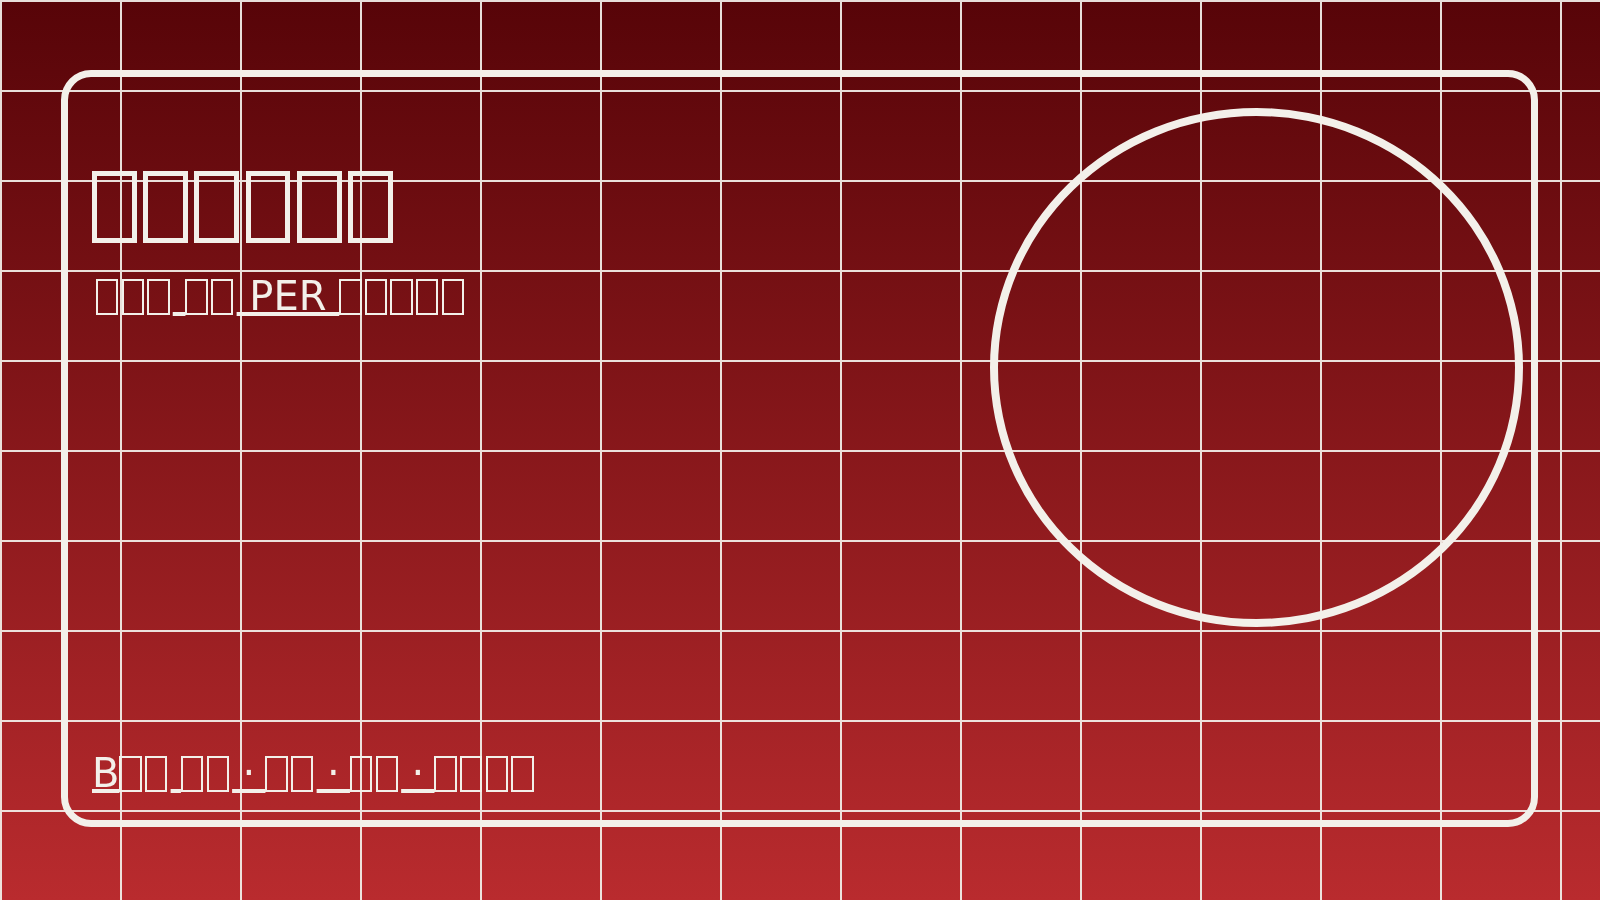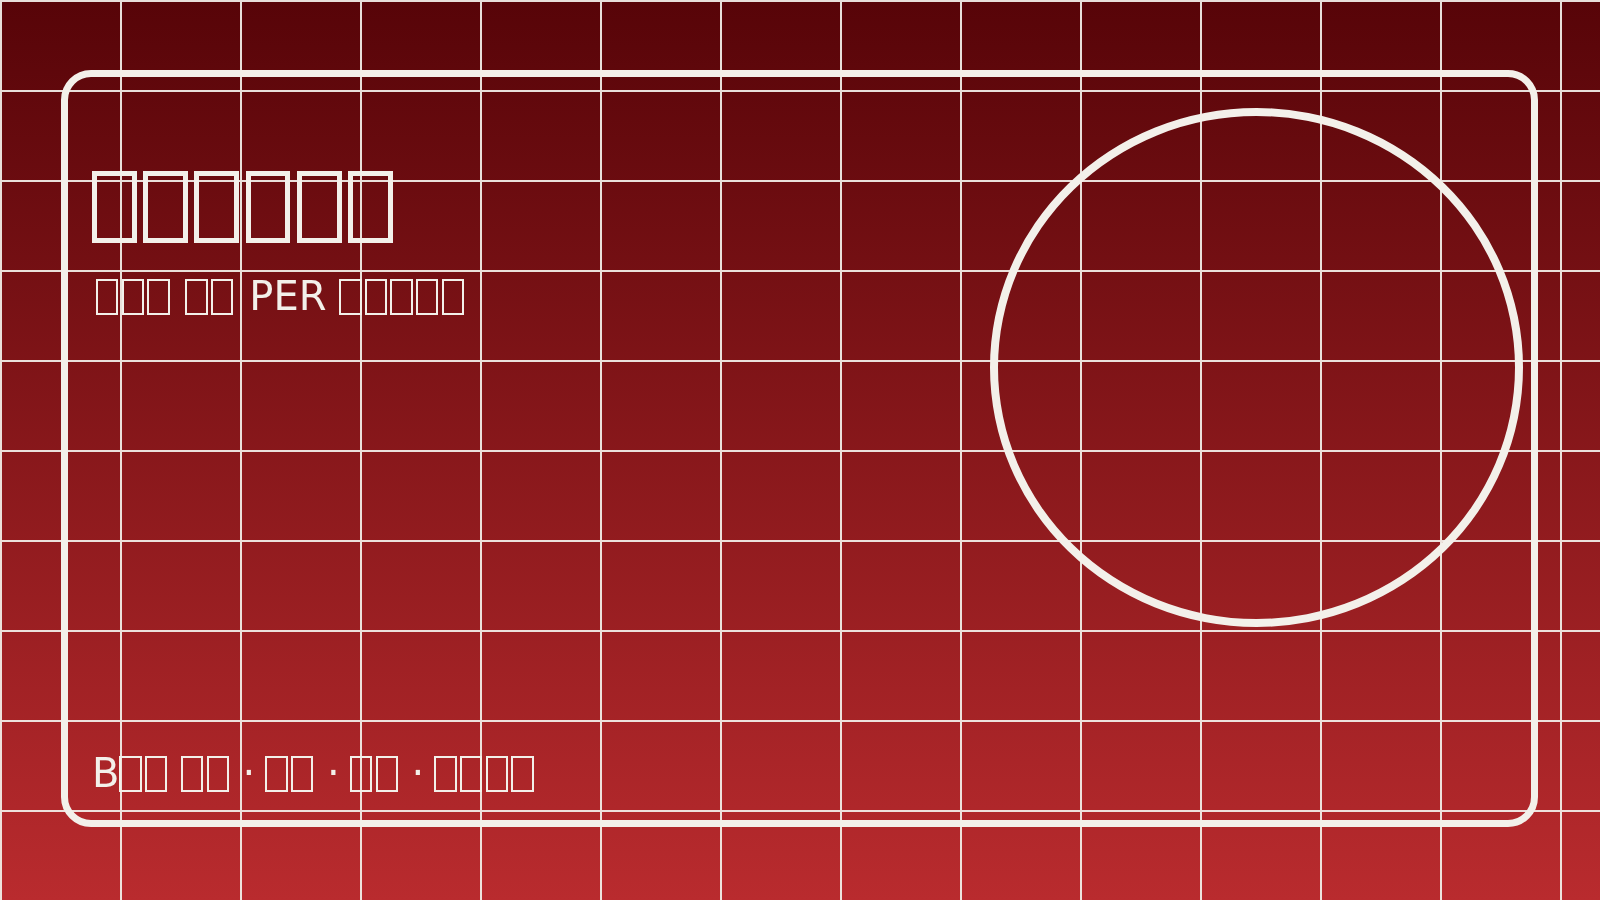--- a/index.html
+++ b/index.html
@@ -28,21 +28,21 @@
     border-radius:30px;
     box-sizing:border-box;
   }
   .decorative-circle{
     position:absolute;
     left:990px;top:108px;width:533px;height:519px;
     border:8px solid var(--line,#f3f0ea);
     border-radius:50%;
     box-sizing:border-box;
   }
-  .txt{position:absolute;white-space:pre;}
+  .txt{position:absolute;white-space:pre;text-decoration:underline;}
   .slide-title   {left:92px; top:162px; font-size:80px; line-height:1.1;}
   .slide-subtitle{left:96px; top:272px; font-size:40px; line-height:1.2;}
   .slide-footer  {left:92px; top:749px; font-size:40px; line-height:1.2; word-spacing:-0.06em;}
   
   .tofu{
     display:inline-block;
     box-sizing:border-box;
     width:.56em;height:.9em;
     border:.066em solid currentColor;
     margin:0 .08em 0 0;

